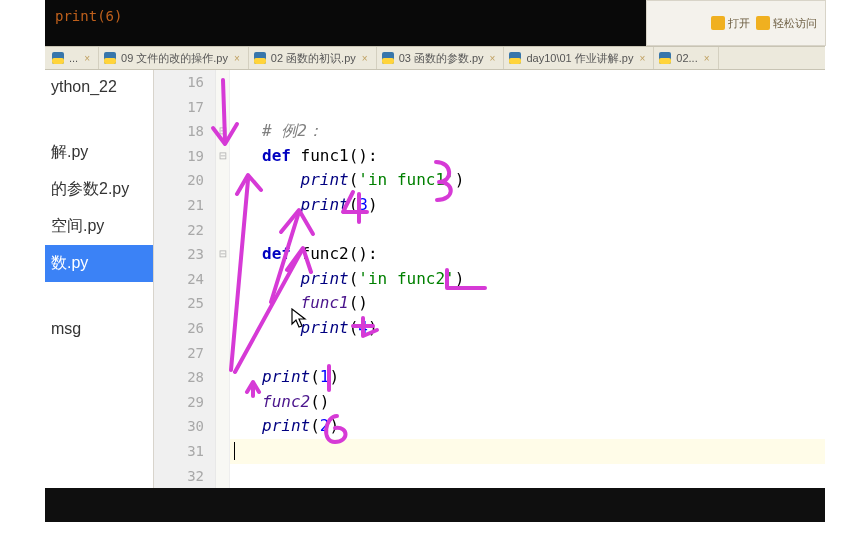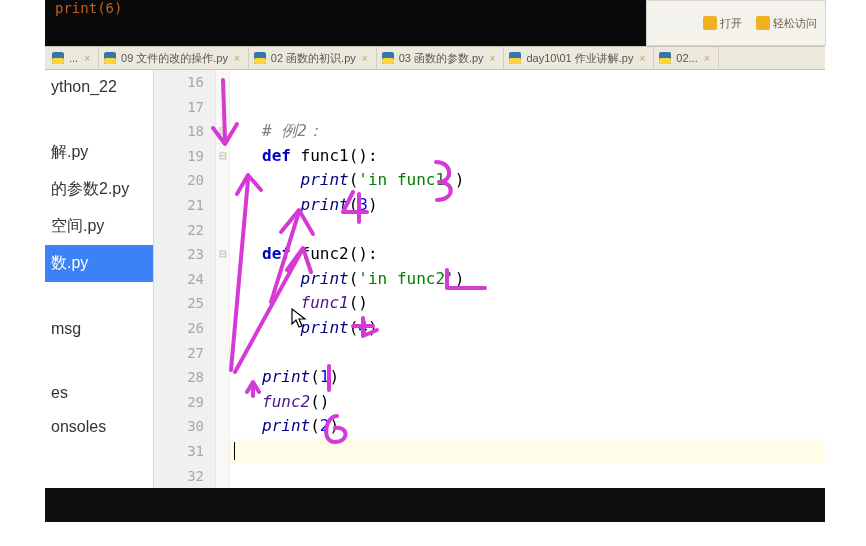--- a/index.html
+++ b/index.html
@@ -1,21 +1,21 @@
 <!DOCTYPE html>
 <html><head>
 <meta charset="utf-8">
 <style>
   * { box-sizing: border-box; margin: 0; padding: 0; }
   html, body { width: 866px; height: 546px; overflow: hidden; font-family: "Segoe UI", Arial, sans-serif; font-size: 12px; background: #fff; }
   .frame { position: relative; width: 866px; height: 546px; }
   .black-band { position: absolute; left: 45px; top: 0; width: 780px; height: 70px; background: #1a1a1a; }
   .toolbar-over { position: absolute; left: 45px; top: 0; width: 780px; height: 46px; background: rgba(0,0,0,0.65); display: flex; align-items: flex-start; }
-  .print6 { color: #d2691e; font-family: Consolas, monospace; font-size: 14px; padding: 0 10px; opacity: 0.9; }
-  .right-corner { position: absolute; right: 40px; top: 0; width: 180px; height: 46px; background: #f4f2ec; border: 1px solid #d8d4c8; display: flex; align-items: center; justify-content: flex-end; padding: 0 8px; gap: 14px; }
+  .print6 { color: #d2691e; font-family: Consolas, monospace; font-size: 14px; padding: 8px 10px; opacity: 0.9; }
+  .right-corner { position: absolute; right: 40px; top: 0; width: 180px; height: 46px; background: #f4f2ec; border: 1px solid #d8d4c8; display: flex; align-items: center; justify-content: flex-end; padding: 0 8px; gap: 6px; }
   .rc-item { display: flex; align-items: center; gap: 3px; font-size: 11px; color: #6a5b3e; }
   .rc-item .ico { width: 14px; height: 14px; background: #f0b020; border-radius: 2px; display:inline-block; }
   .tabbar { position: absolute; left: 45px; top: 46px; width: 780px; height: 24px; background: #ece9dc; border-top: 1px solid #c8c4b4; border-bottom: 1px solid #c8c4b4; display: flex; align-items: center; padding: 0 2px; gap: 0; overflow: hidden; }
   .tab { display: flex; align-items: center; height: 22px; padding: 0 8px 0 4px; gap: 4px; border-right: 1px solid #d4d0c0; font-size: 11px; color: #555; white-space: nowrap; cursor: pointer; }
   .tab .icon { width: 14px; height: 14px; position: relative; }
   .tab .icon svg { width: 14px; height: 14px; }
   .tab .x { color: #c0a060; font-size: 10px; margin-left: 2px; }
   .sidebar { position: absolute; left: 45px; top: 70px; width: 108px; height: 418px; background: #fff; overflow: hidden; }
   .side-row { padding: 8px 6px; font-size: 16px; color: #333; white-space: nowrap; overflow: hidden; text-overflow: clip; }
   .side-row.sel { background: #3b82f6; color: #fff; }
@@ -130,24 +130,20 @@
     <div class="side-row">ython_22</div>
     <div class="side-group" id="sg1">
         <div class="side-row">解.py</div>
         <div class="side-row">的参数2.py</div>
         <div class="side-row">空间.py</div>
         <div class="side-row sel">数.py</div>
       </div>
     <div class="side-group" id="sg2">
         <div class="side-row">msg</div>
       </div>
-    <div class="side-group" id="sg3">
-        <div class="side-row">es</div>
-        <div class="side-row">onsoles</div>
-      </div>
   </div>
 
   <div class="editor-wrap">
     <div class="gutter" id="gutter">
         <div class="ln">16</div>
         <div class="ln">17</div>
         <div class="ln">18</div>
         <div class="ln">19</div>
         <div class="ln">20</div>
         <div class="ln">21</div>

